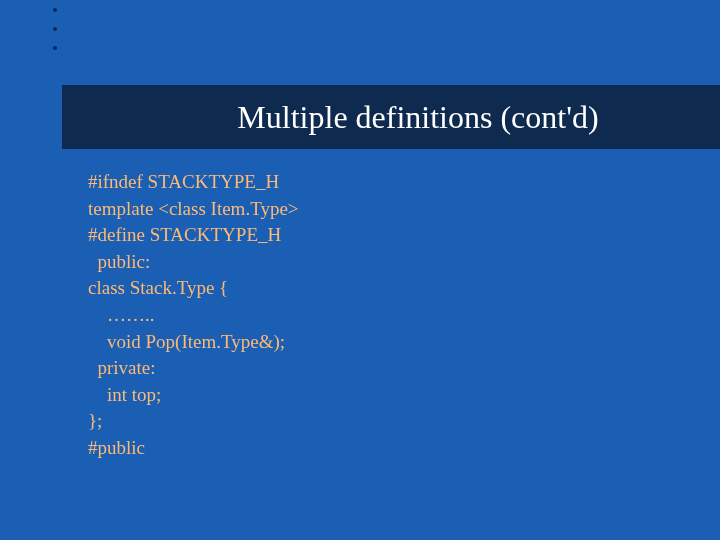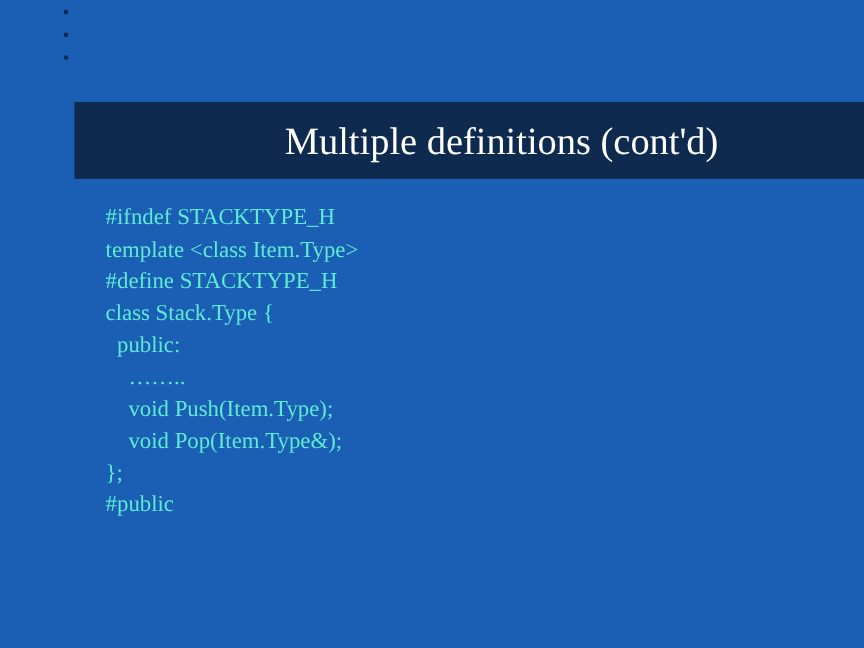--- a/index.html
+++ b/index.html
@@ -40,21 +40,21 @@
     }
     .title {
       color: #ffffff;
       font-size: 32px;
       font-weight: normal;
     }
     .code-block {
       position: absolute;
       left: 88px;
       top: 169px;
-      color: #5eead4;
+      color: #fdba74;
       font-size: 19px;
       line-height: 1.4;
     }
     .code-line {
       white-space: pre;
     }
   </style>
 </head>
 <body>
 
@@ -65,20 +65,21 @@
 </div>
 
 <div class="title-bar">
   <div class="title">Multiple definitions (cont'd)</div>
 </div>
 
 <div class="code-block">
   <div class="code-line">#ifndef STACKTYPE_H</div>
   <div class="code-line">template &lt;class Item.Type&gt;</div>
   <div class="code-line">#define STACKTYPE_H</div>
+  <div class="code-line">  public:</div>
   <div class="code-line">class Stack.Type {</div>
-  <div class="code-line">  public:</div>
   <div class="code-line">    ……..</div>
-  <div class="code-line">    void Push(Item.Type);</div>
   <div class="code-line">    void Pop(Item.Type&amp;);</div>
+  <div class="code-line">  private:</div>
+  <div class="code-line">    int top;</div>
   <div class="code-line">};</div>
   <div class="code-line">#public</div>
 </div>
 
 </body></html>

